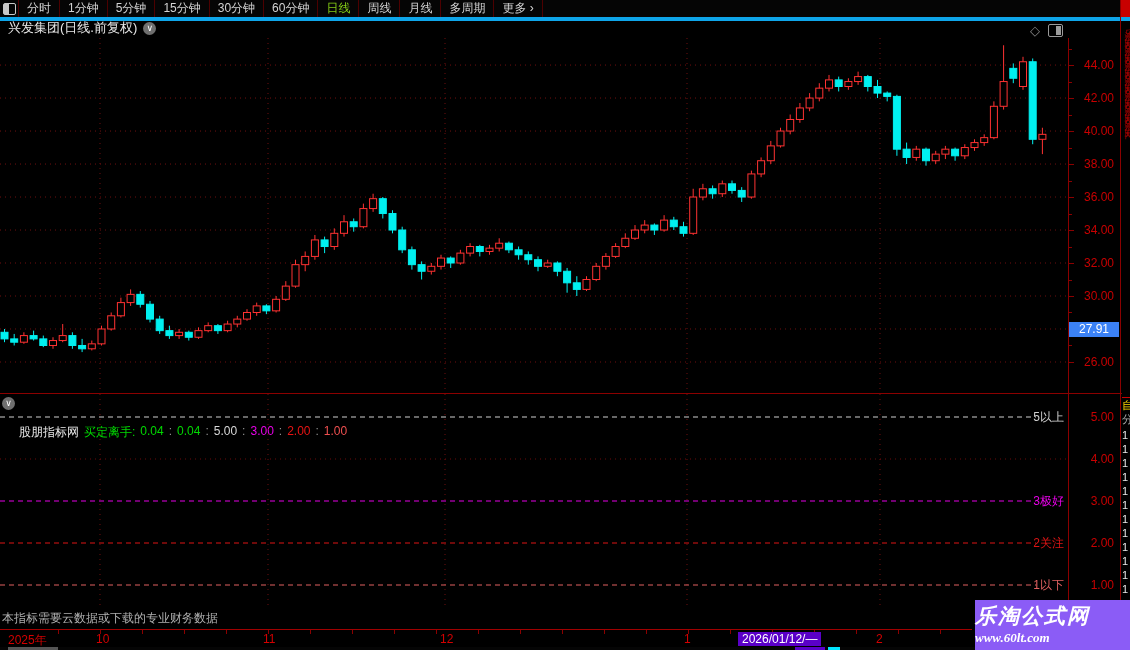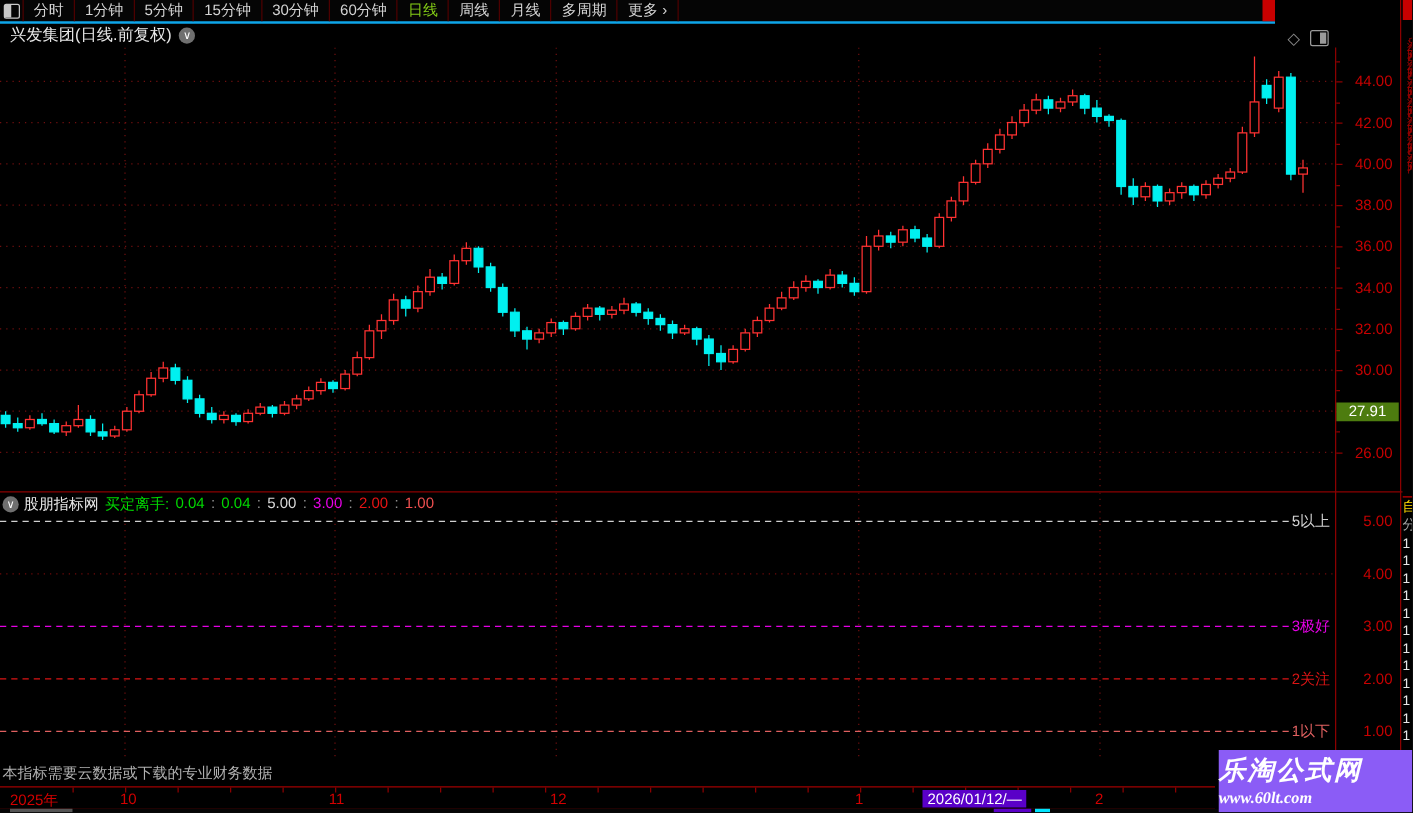--- a/index.html
+++ b/index.html
@@ -1,20 +1,20 @@
 <!DOCTYPE html>
 <html><head>
 <meta charset="utf-8">
 <style>
   html,body{margin:0;padding:0;background:#111;}
   #screen{position:relative;width:1130px;height:650px;background:#000;overflow:hidden;
           font-family:"Liberation Sans","DejaVu Sans",sans-serif;}
   
-  #topbar{position:absolute;left:0;top:0;width:1020px;height:17px;display:flex;align-items:stretch;
-          border-bottom:2px solid #0ea5e9;background:#050505;}
+  #topbar{position:absolute;left:0;top:0;width:1130px;height:17px;display:flex;align-items:stretch;
+          border-bottom:4px solid #0ea5e9;background:#050505;}
   .tb-icon{width:18px;display:flex;align-items:center;justify-content:center;border-right:1px solid #4d0000;}
   .panel-glyph{width:11px;height:10px;border:1px solid #c8c8c8;border-radius:2px;position:relative;}
   .panel-glyph::after{content:"";position:absolute;left:0;top:0;bottom:0;width:5px;background:#c8c8c8;}
   .tb-btn{padding:0 8px;font-size:12px;line-height:16px;color:#d4d4d4;border-right:1px solid #4d0000;cursor:default;white-space:nowrap;}
   .tb-btn.active{color:#84cc16;}
   #tb-spacer{flex:1;}
   #tb-right{display:flex;}
   #tb-right .tb-btn{border-left:1px solid #4d0000;border-right:none;}
   #tb-redblock{width:10px;background:#c80000;}
   
@@ -32,21 +32,21 @@
   .ax-label{position:absolute;right:6px;font-size:12px;color:#c80000;}
   .ax-tick{position:absolute;left:0;width:5px;height:1px;background:#8b0000;}
   .ax-tick.minor{width:3px;}
   #last-price{position:absolute;left:1069px;width:50px;height:15px;background:#4800b0;color:#fff;
               font-size:12px;text-align:center;line-height:15px;}
   #divider-mid{position:absolute;left:0;top:393px;width:1122px;height:1px;background:#8b0000;}
   #vline-axis{position:absolute;left:1068px;top:38px;width:1px;height:591px;background:#8b0000;}
   #vline-edge{position:absolute;left:1120px;top:0;width:1px;height:647px;background:#8b0000;}
   
   #ind-header{position:absolute;left:2px;top:395px;height:17px;display:flex;align-items:center;font-size:12px;}
-  #ind-header span{margin-right:5px;white-space:nowrap;}
+  #ind-header span{margin-right:5px;white-space:nowrap;margin-top:29px;}
   
   #lower-plot{position:absolute;left:0;top:394px;width:1068px;height:214px;}
   #lower-axis{position:absolute;left:1069px;top:394px;width:51px;height:214px;}
   
   #footer-note{position:absolute;left:2px;top:610px;font-size:12px;color:#b0b0b0;}
   #date-axis{position:absolute;left:0;top:629px;width:972px;height:17px;border-top:1px solid #a00000;
              border-bottom:1px solid #a00000;}
   .d-tick{position:absolute;top:0;width:1px;height:4px;background:#8b0000;}
   .d-label{position:absolute;top:2px;font-size:12px;color:#d40000;white-space:nowrap;}
   .d-label.hl{background:#5a00c8;color:#fff;padding:0 4px;}
@@ -361,21 +361,21 @@
       <span class="ax-label" style="top: 251.002px;">30.00</span>
       <div class="ax-tick" style="top: 258.002px;"></div>
       <div class="ax-tick minor" style="top: 241.506px;"></div>
       <span class="ax-label" style="top: 283.994px;">28.00</span>
       <div class="ax-tick" style="top: 290.994px;"></div>
       <div class="ax-tick minor" style="top: 274.498px;"></div>
       <span class="ax-label" style="top: 316.987px;">26.00</span>
       <div class="ax-tick" style="top: 323.987px;"></div>
       <div class="ax-tick minor" style="top: 307.491px;"></div>
     </div>
-  <div id="last-price" style="top: 322.479px; background: #4d7c0f;">27.91</div>
+  <div id="last-price" style="top: 322.479px; background: #3b82f6;">27.91</div>
 
   <div id="divider-mid"></div>
   <div id="vline-axis"></div>
   <div id="vline-edge"></div>
 
   <div id="ind-header">
     <span class="circ-chevron" style="margin:0 4px 0 0;">∨</span>
     <span id="ind-spans" style="display:flex;">
         <span style="color: rgb(232, 232, 232);">股朋指标网</span>
         <span style="color: rgb(0, 216, 0);">买定离手:</span>

